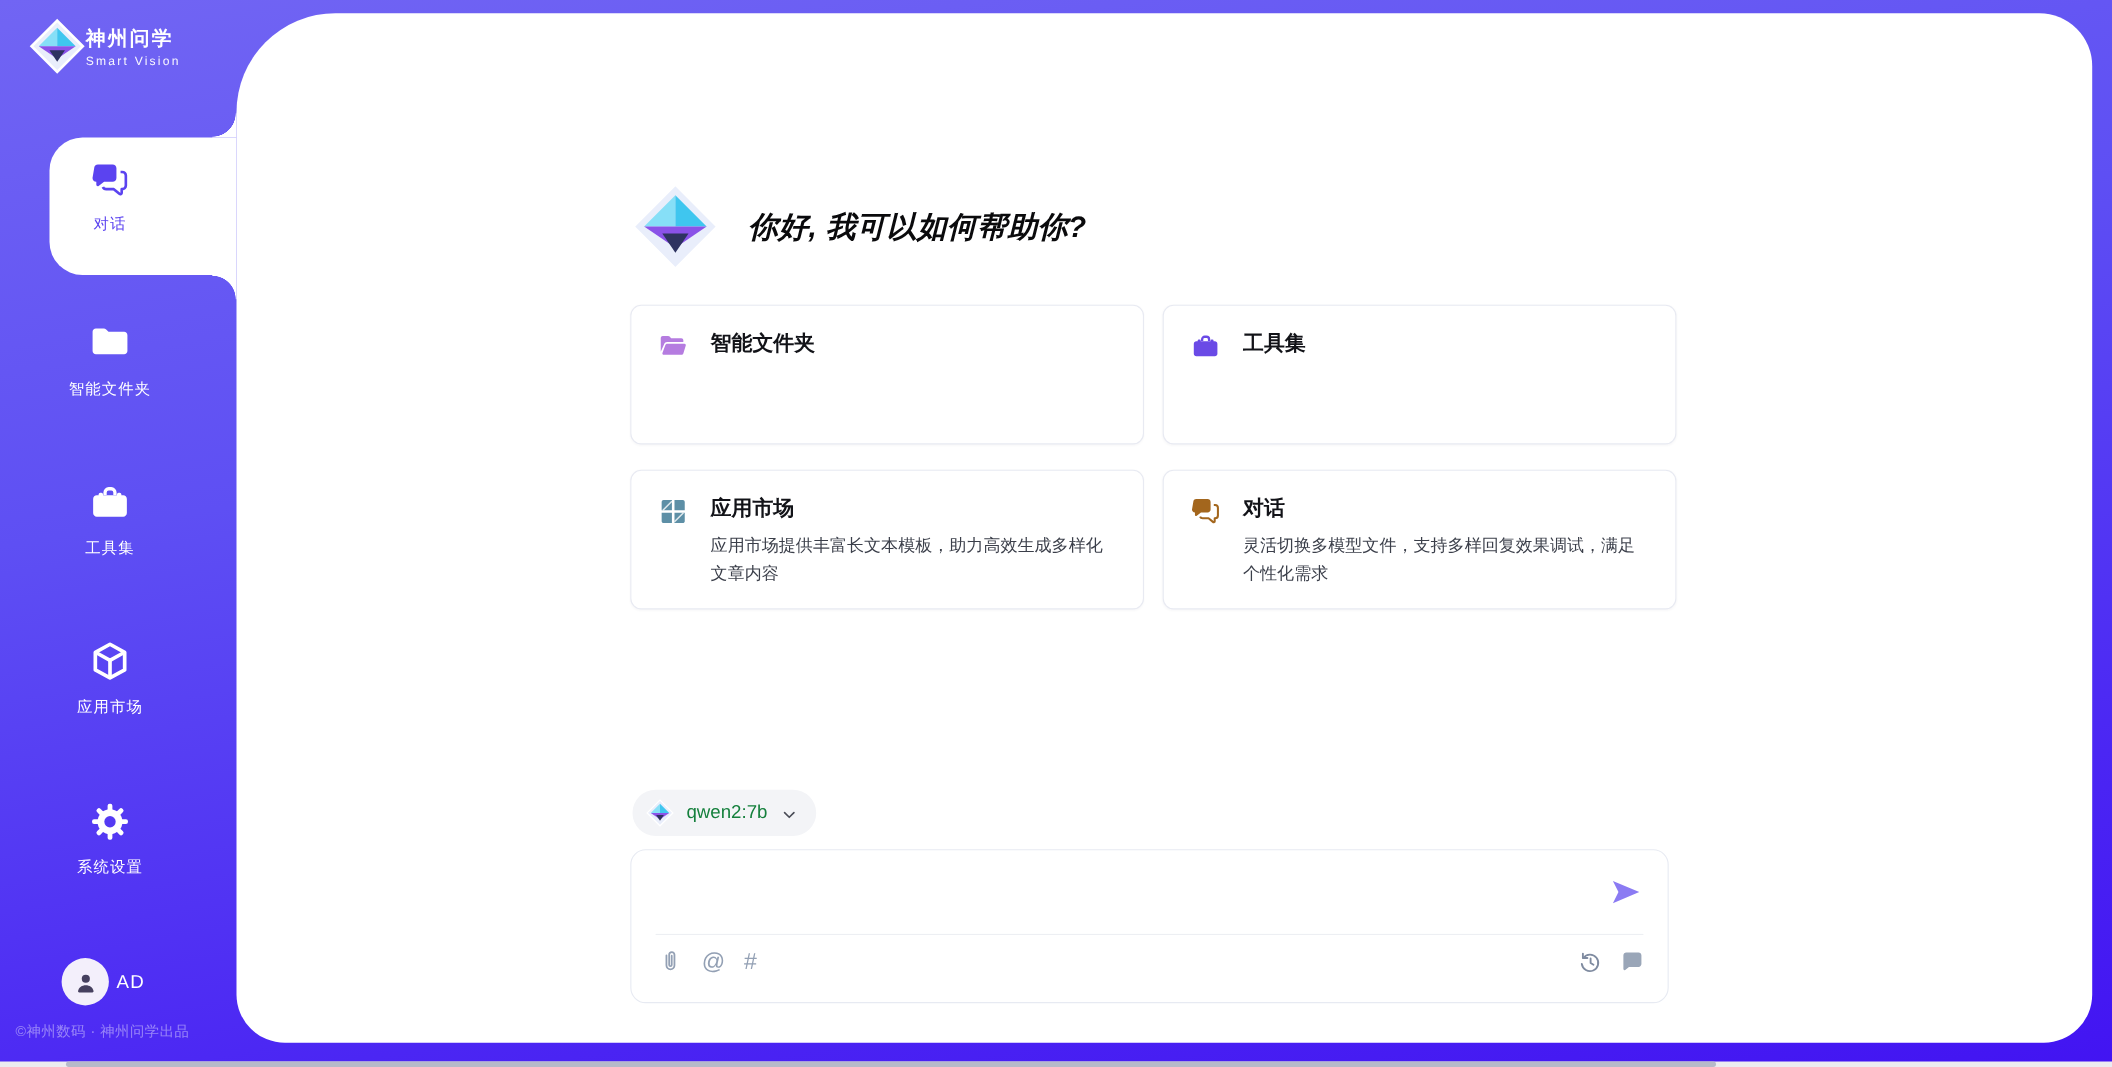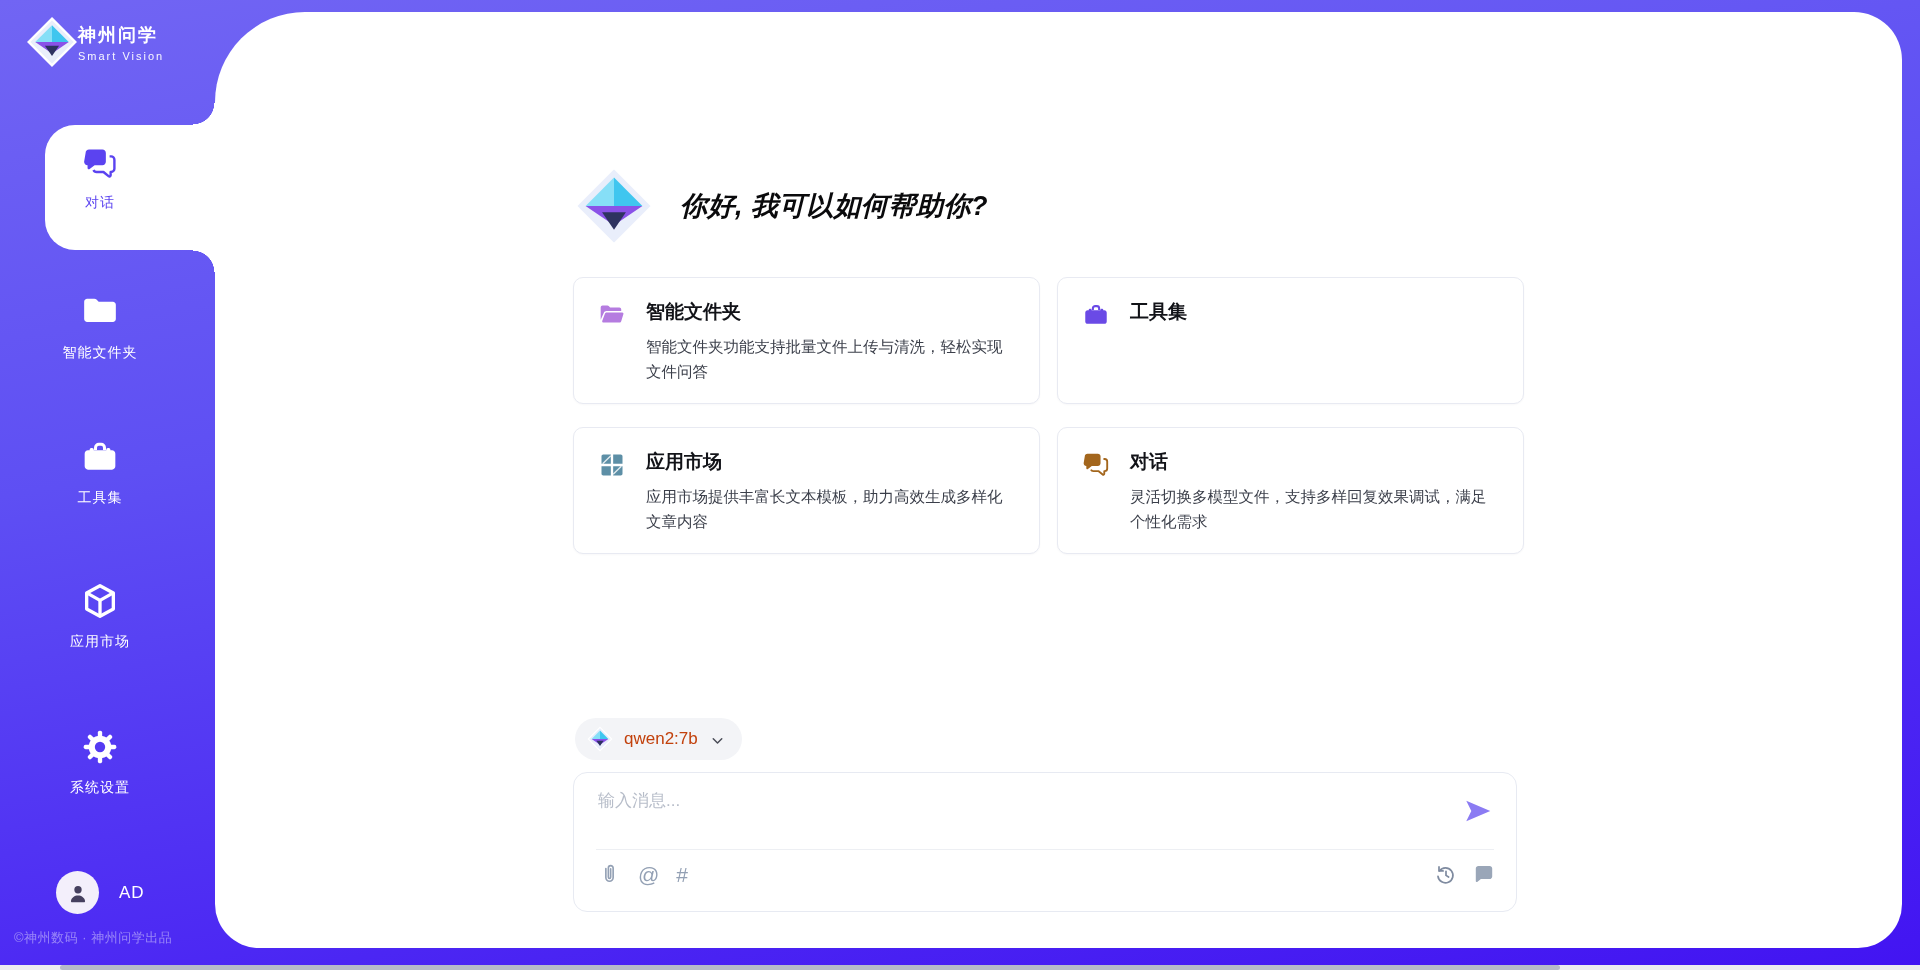--- a/index.html
+++ b/index.html
@@ -31,21 +31,21 @@
     background:radial-gradient(circle at 0 100%, rgba(0,0,0,0) 21px, #fff 21.5px); }
   .nav-item.active { top:146px; color:#5b43f0; }
   .nav-item.active .nico { width:36px; height:36px; }
   .nav-item.active .nlabel { color:#5b43f0; font-weight:500; }
 
   .nav-folder  { top:292px; }
   .nav-toolbox { top:437px; }
   .nav-cube    { top:581px; }
   .nav-gear    { top:727px; }
 
-  .user-row { position:absolute; left:56px; top:871px; display:flex; align-items:center; gap:20px; cursor:pointer; }
+  .user-row { position:absolute; left:56px; top:871px; display:flex; align-items:center; gap:7px; cursor:pointer; }
   .avatar { width:43px; height:43px; border-radius:50%; background:#f3effb; display:flex; align-items:center; justify-content:center; color:#46405f; }
   .avatar svg { width:26px; height:26px; }
   .user-name { color:#fff; font-size:17px; letter-spacing:1px; }
   .copyright { position:absolute; left:14px; top:929px; color:rgba(255,255,255,.42); font-size:13px; letter-spacing:.5px; }
 
   
   .greet { position:absolute; left:570px; top:162px; display:flex; align-items:center; gap:22px; }
   .greet .logo { width:88px; height:88px; }
   .greet-text { font-size:27px; font-weight:700; color:#0a0a0c; letter-spacing:.5px;font-style:italic; }
 
@@ -56,21 +56,21 @@
     display:flex; align-items:flex-start; cursor:pointer; box-shadow:0 1px 2px rgba(30,30,60,.03); }
   .card .cico { width:28px; height:28px; flex:0 0 28px; margin-top:2px; }
   .card-body { margin-left:20px; }
   .card-title { font-size:19px; font-weight:700; color:#121318; }
   .card-desc { margin-top:9px; font-size:15.5px; line-height:1.62; color:#3b3f4a; padding-right:14px; }
 
   
   .model-pill { position:absolute; left:575px; top:718px; height:42px; border-radius:21px;
     background:#f3f4f7; display:flex; align-items:center; gap:11px; padding:0 16px 0 12px; cursor:pointer; }
   .model-pill .logo { width:26px; height:26px; }
-  .model-name { font-size:17px; color:#c2410c; }
+  .model-name { font-size:17px; color:#15803d; }
   .model-pill .chev { width:17px; height:17px; color:#4a4d57; margin-top:2px; }
 
   
   .composer { position:absolute; left:573px; top:772px; width:944px; height:140px;
     background:#fff; border:1px solid #e7eaf2; border-radius:14px; }
   .composer textarea { position:absolute; left:24px; top:16px; right:72px; height:52px;
     border:none; outline:none; resize:none; background:transparent;
     font-family:"Liberation Sans","DejaVu Sans",sans-serif; font-size:17px; color:#333; }
   .composer textarea::placeholder { color:#b7bdc9; }
   .send-btn { position:absolute; right:22px; top:22px; width:32px; height:32px; color:#8b7bf3;
@@ -242,21 +242,20 @@
     <div class="greet-text">你好, 我可以如何帮助你?</div>
   </div>
 
   <div class="cards">
     <div class="card">
       <svg class="cico" style="color: rgb(181, 124, 224);">
           <use href="#i-folder-open"></use>
         </svg>
       <div class="card-body">
         <div class="card-title">智能文件夹</div>
-        <div class="card-desc">智能文件夹功能支持批量文件上传与清洗，轻松实现文件问答</div>
       </div>
     </div>
     <div class="card">
       <svg class="cico" style="color: rgb(106, 74, 230);">
           <use href="#i-toolbox"></use>
         </svg>
       <div class="card-body">
         <div class="card-title">工具集</div>
       </div>
     </div>
@@ -284,21 +283,20 @@
     <svg class="logo">
         <use href="#i-diamond"></use>
       </svg>
     <span class="model-name">qwen2:7b</span>
     <svg class="chev">
         <use href="#i-chevron-down"></use>
       </svg>
   </div>
 
   <div class="composer">
-    <textarea placeholder="输入消息..." style=""></textarea>
     <button class="send-btn">
       <svg>
           <use href="#i-send"></use>
         </svg>
     </button>
     <div class="comp-divider"></div>
     <div class="comp-left">
       <svg class="tico">
           <use href="#i-paperclip"></use>
         </svg>

